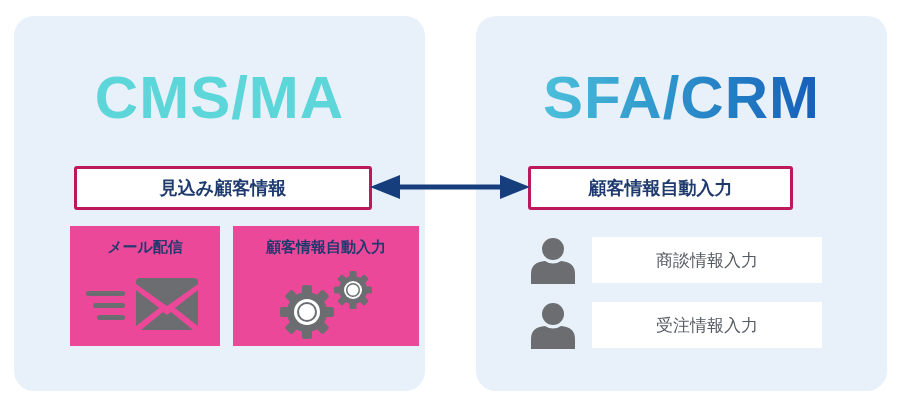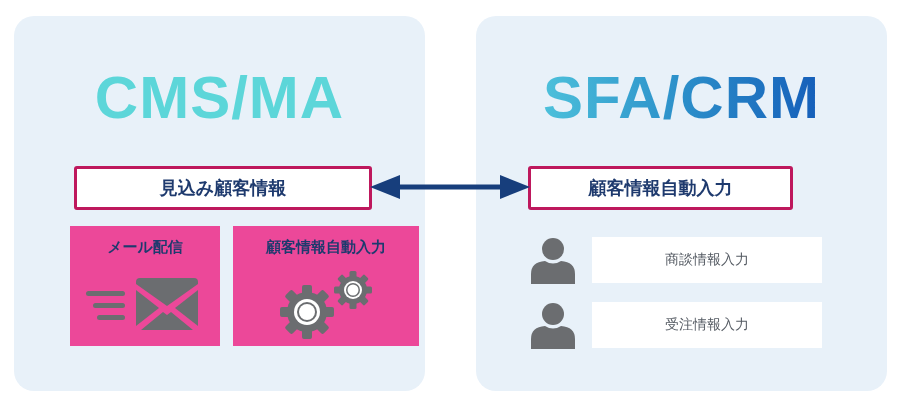--- a/index.html
+++ b/index.html
@@ -40,21 +40,21 @@
     position: absolute; top: 12px; left: 0; right: 0; text-align: center;
     font-weight: bold; font-size: 15px; color: #1e3a6e;
   }
   .card-icon { position: absolute; }
   .person { position: absolute; left: 55px; width: 44px; height: 46px; }
   .person1 { top: 222px; }
   .person2 { top: 287px; }
   .field {
     position: absolute; left: 116px; width: 230px; height: 46px; background: #ffffff;
     display: flex; align-items: center; justify-content: center;
-    font-size: 14px; color: #555b63;
+    font-size: 17px; color: #555b63;
   }
   .field1 { top: 221px; }
   .field2 { top: 286px; }
   #arrow { position: absolute; left: 370px; top: 170px; width: 160px; height: 34px; }
 </style>
 </head>
 <body>
 
 <div class="panel" id="panel-left">
   <div class="title" id="title-left">CMS/MA</div>

